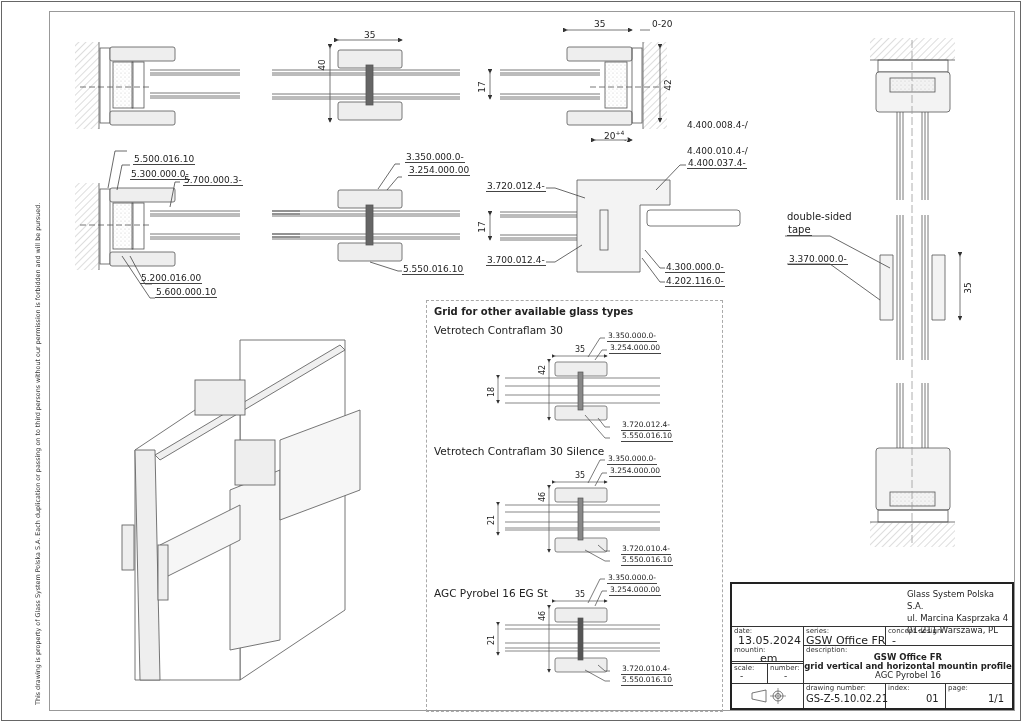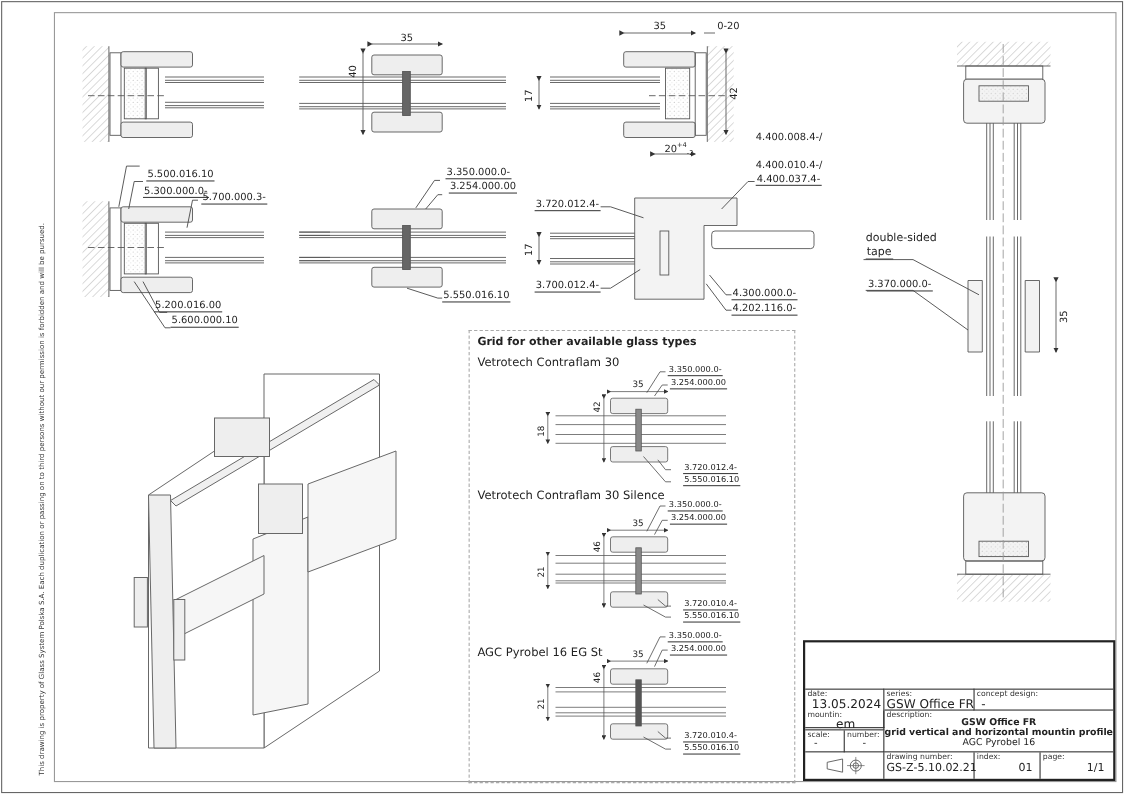--- a/index.html
+++ b/index.html
@@ -314,20 +314,25 @@
 <div class="glassname" style="top:587px;">AGC Pyrobel 16 EG St</div>
 <div class="dim" style="left:575px;top:590px;font-size:8px;">35</div>
 <div class="dim" style="left:538px;top:611px;font-size:8px;transform:rotate(-90deg);">46</div>
 <div class="dim" style="left:487px;top:635px;font-size:8px;transform:rotate(-90deg);">21</div>
 <div class="lbl" style="left:607px;top:573px;font-size:7.5px;">3.350.000.0-</div>
 <div class="lbl" style="left:609px;top:585px;font-size:7.5px;">3.254.000.00</div>
 <div class="lbl" style="left:621px;top:664px;font-size:7.5px;">3.720.010.4-</div>
 <div class="lbl" style="left:621px;top:675px;font-size:7.5px;">5.550.016.10</div>
 
 <div class="tb">
+  <div class="company">
+    <div>Glass System Polska S.A.</div>
+    <div>ul. Marcina Kasprzaka 4</div>
+    <div>01-211 Warszawa, PL</div>
+  </div>
 
   <div class="cell" style="left:0;top:42px;width:72px;height:36px;border-top:1px solid #333;">
     <span class="cap">date:</span>
     <span class="val" style="left:6px;top:7px;">13.05.2024</span>
   </div>
   <div class="cell" style="left:72px;top:42px;width:82px;height:20px;border-top:1px solid #333;">
     <span class="cap">series:</span>
     <span class="val" style="left:2px;top:7px;">GSW Office FR</span>
   </div>
   <div class="cell" style="left:154px;top:42px;width:126px;height:20px;border-top:1px solid #333;border-right:none;">

